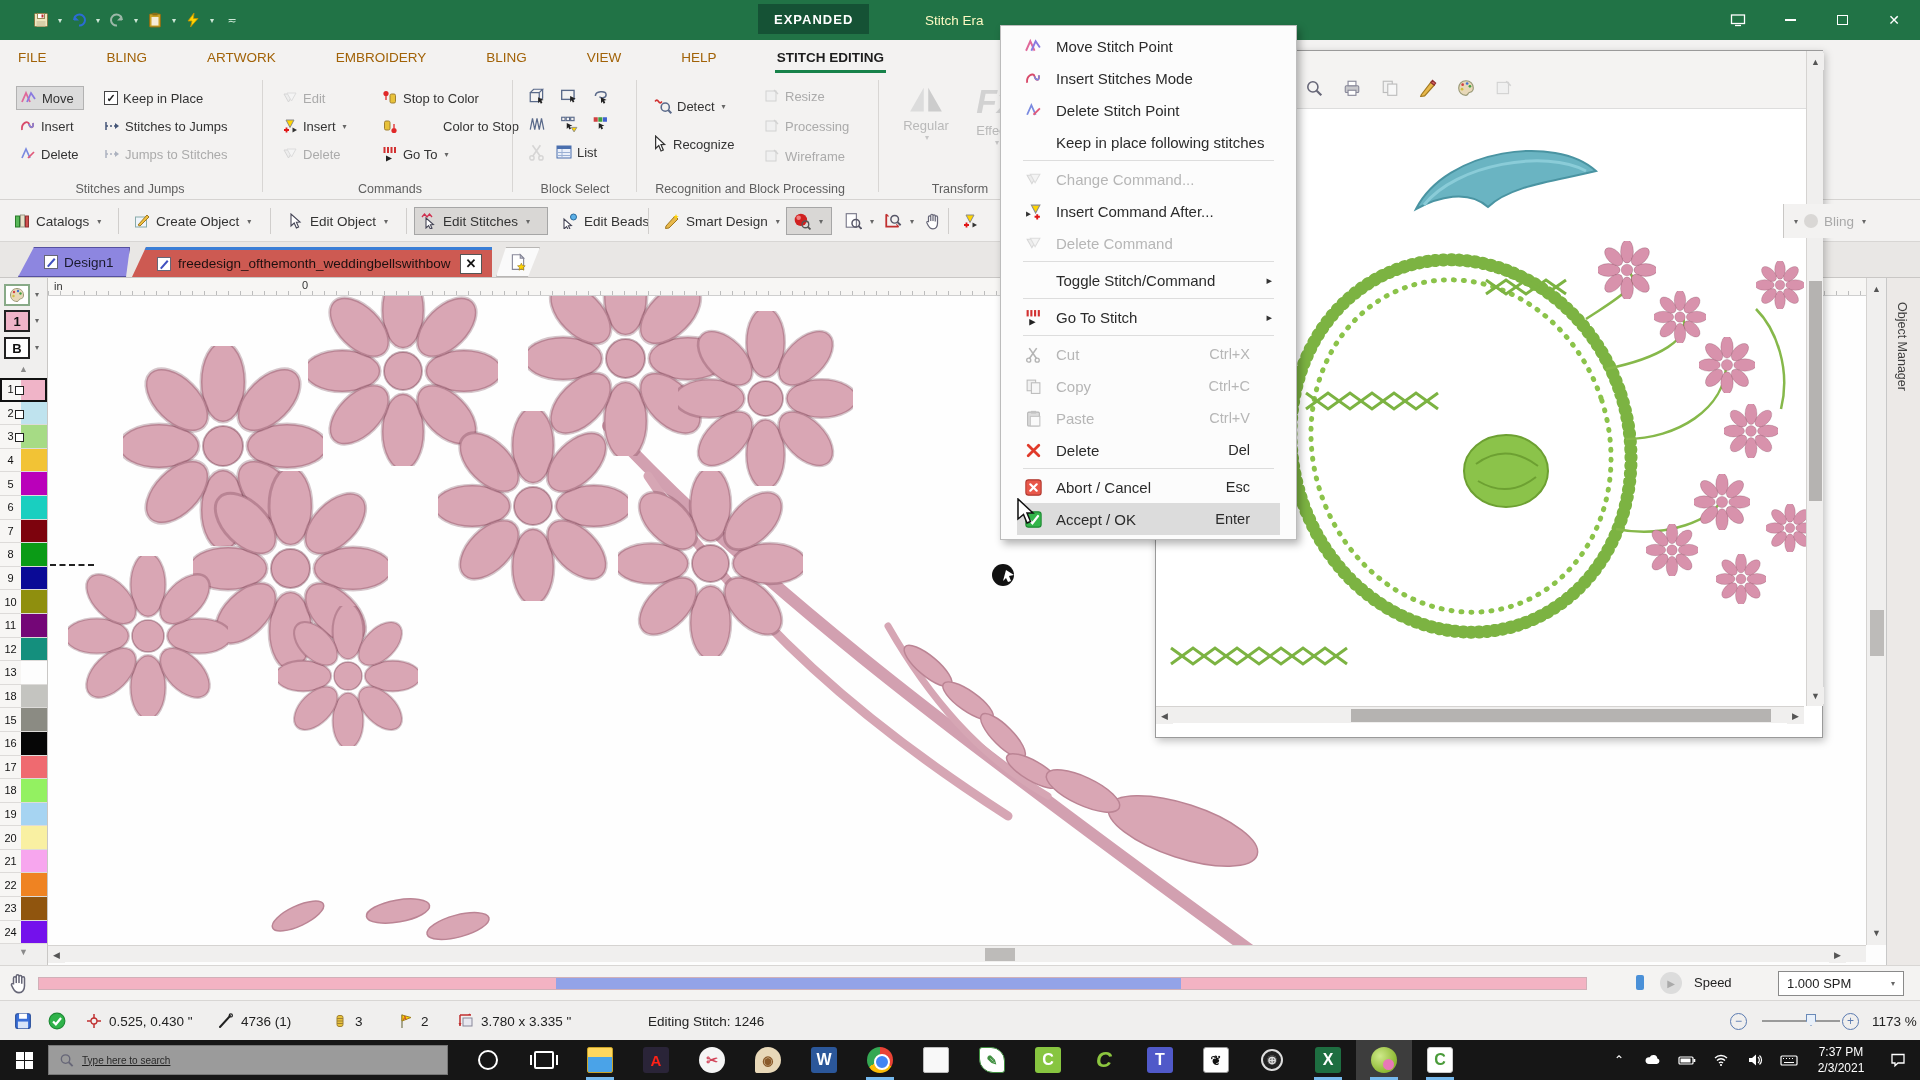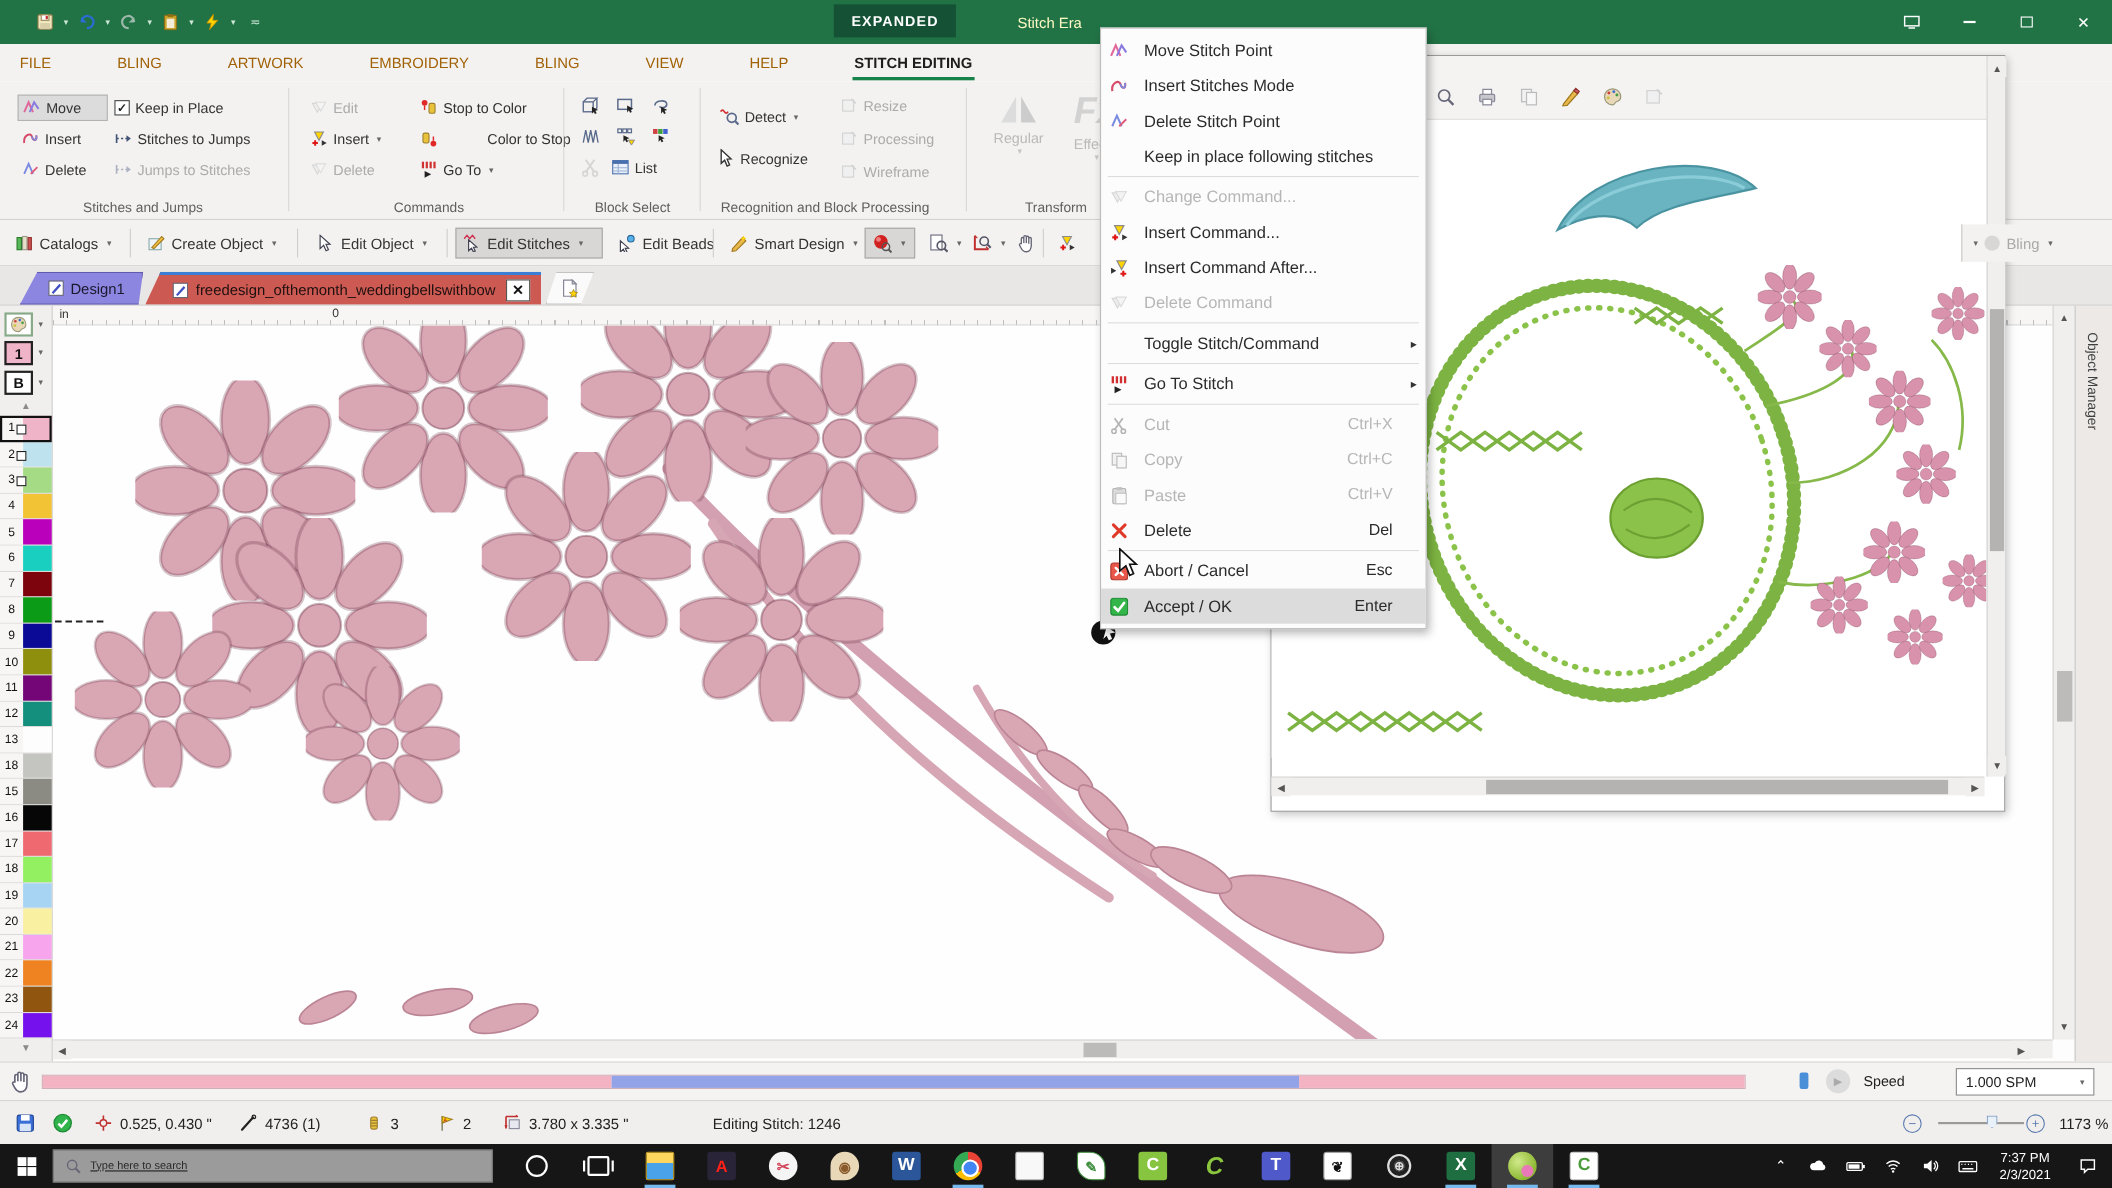--- a/index.html
+++ b/index.html
@@ -86,21 +86,21 @@
   #floatwin { position:absolute; left:1155px; top:50px; width:668px; height:688px; background:#fff; border:1px solid #9a9a9a; box-shadow:2px 3px 8px rgba(0,0,0,.25); z-index:20; }
   #fw-toolbar { position:absolute; left:0; top:0; width:100%; height:58px; background:#f4f3f2; border-bottom:1px solid #ddd; }
   .fwic { position:absolute; top:24px; width:26px; height:26px; display:flex; align-items:center; justify-content:center; }
   #fw-canvas { position:absolute; left:0; top:58px; width:650px; height:580px; background:#fff; overflow:hidden; }
   #fw-hscroll { position:absolute; left:0; top:655px; width:648px; height:17px; background:#f0efee; border-top:1px solid #d5d3d1; }
   #fw-hthumb { position:absolute; left:195px; top:2px; width:420px; height:13px; background:#b5b3b1; }
   #fw-vscroll { position:absolute; left:650px; top:0; width:17px; height:655px; background:#f0efee; border-left:1px solid #d5d3d1; }
   #fw-vthumb { position:absolute; left:2px; top:230px; width:13px; height:220px; background:#b5b3b1; }
 
   
-  #ctxmenu { position:absolute; left:1000px; top:25px; width:297px; background:#fcfcfc; border:1px solid #bcbcbc; box-shadow:3px 4px 8px rgba(0,0,0,.3); z-index:50; padding:4px 0; }
+  #ctxmenu { position:absolute; left:1000px; top:25px; width:297px; background:#fcfcfc; border:1px solid #bcbcbc; box-shadow:3px 4px 8px rgba(0,0,0,.3); z-index:50; padding:4px 16px; }
   .mitem { height:32px; display:flex; align-items:center; padding:0 8px 0 8px; font-size:15px; color:#2b2b2b; position:relative; }
   .mitem.highlighted { background:#dcdcdc; }
   .mitem.disabled { color:#b6b6b6; }
   .mi-ic { width:17px; height:17px; margin-right:14px; flex:0 0 auto; }
   .mi-label { flex:1; white-space:nowrap; }
   .mi-short { margin-right:22px; font-size:14.5px; }
   .mi-arrow { position:absolute; right:8px; font-size:11px; color:#333; }
   .mitem.sep { height:1px; background:#ddd; margin:2px 6px; padding:0; }
 
   
@@ -548,21 +548,21 @@
       <span>HELP</span>
     </div>
 
     <div class="rtab active">
       <span>STITCH EDITING</span>
     </div>
   </div>
 
 <div id="ribbon">
 
-  <div class="rbtn pressed" style="left:16px;top:12px;width:82px;">
+  <div class="rbtn pressed" style="left:16px;top:12px;width:68px;">
       <svg class="ic16">
         <use href="#sym-move"></use>
       </svg>
       <span>Move</span>
     </div>
   <div class="rbtn" style="left:16px;top:40px;">
       <svg class="ic16">
         <use href="#sym-insertst"></use>
       </svg>
       <span>Insert</span>
@@ -1153,28 +1153,20 @@
 
     <div class="mitem disabled">
       <svg class="mi-ic" viewBox="0 0 16 16">
         <use href="#sym-ghost" xlink:href="#sym-ghost"></use>
       </svg>
       <span class="mi-label">Change Command...</span>
       <span class="mi-short"></span>
       <span class="mi-arrow"></span>
     </div>
 
-    <div class="mitem">
-      <svg class="mi-ic" viewBox="0 0 16 16">
-        <use href="#sym-warnplus" xlink:href="#sym-warnplus"></use>
-      </svg>
-      <span class="mi-label">Insert Command...</span>
-      <span class="mi-short"></span>
-      <span class="mi-arrow"></span>
-    </div>
 
     <div class="mitem">
       <svg class="mi-ic" viewBox="0 0 16 16">
         <use href="#sym-warnafter" xlink:href="#sym-warnafter"></use>
       </svg>
       <span class="mi-label">Insert Command After...</span>
       <span class="mi-short"></span>
       <span class="mi-arrow"></span>
     </div>
 

